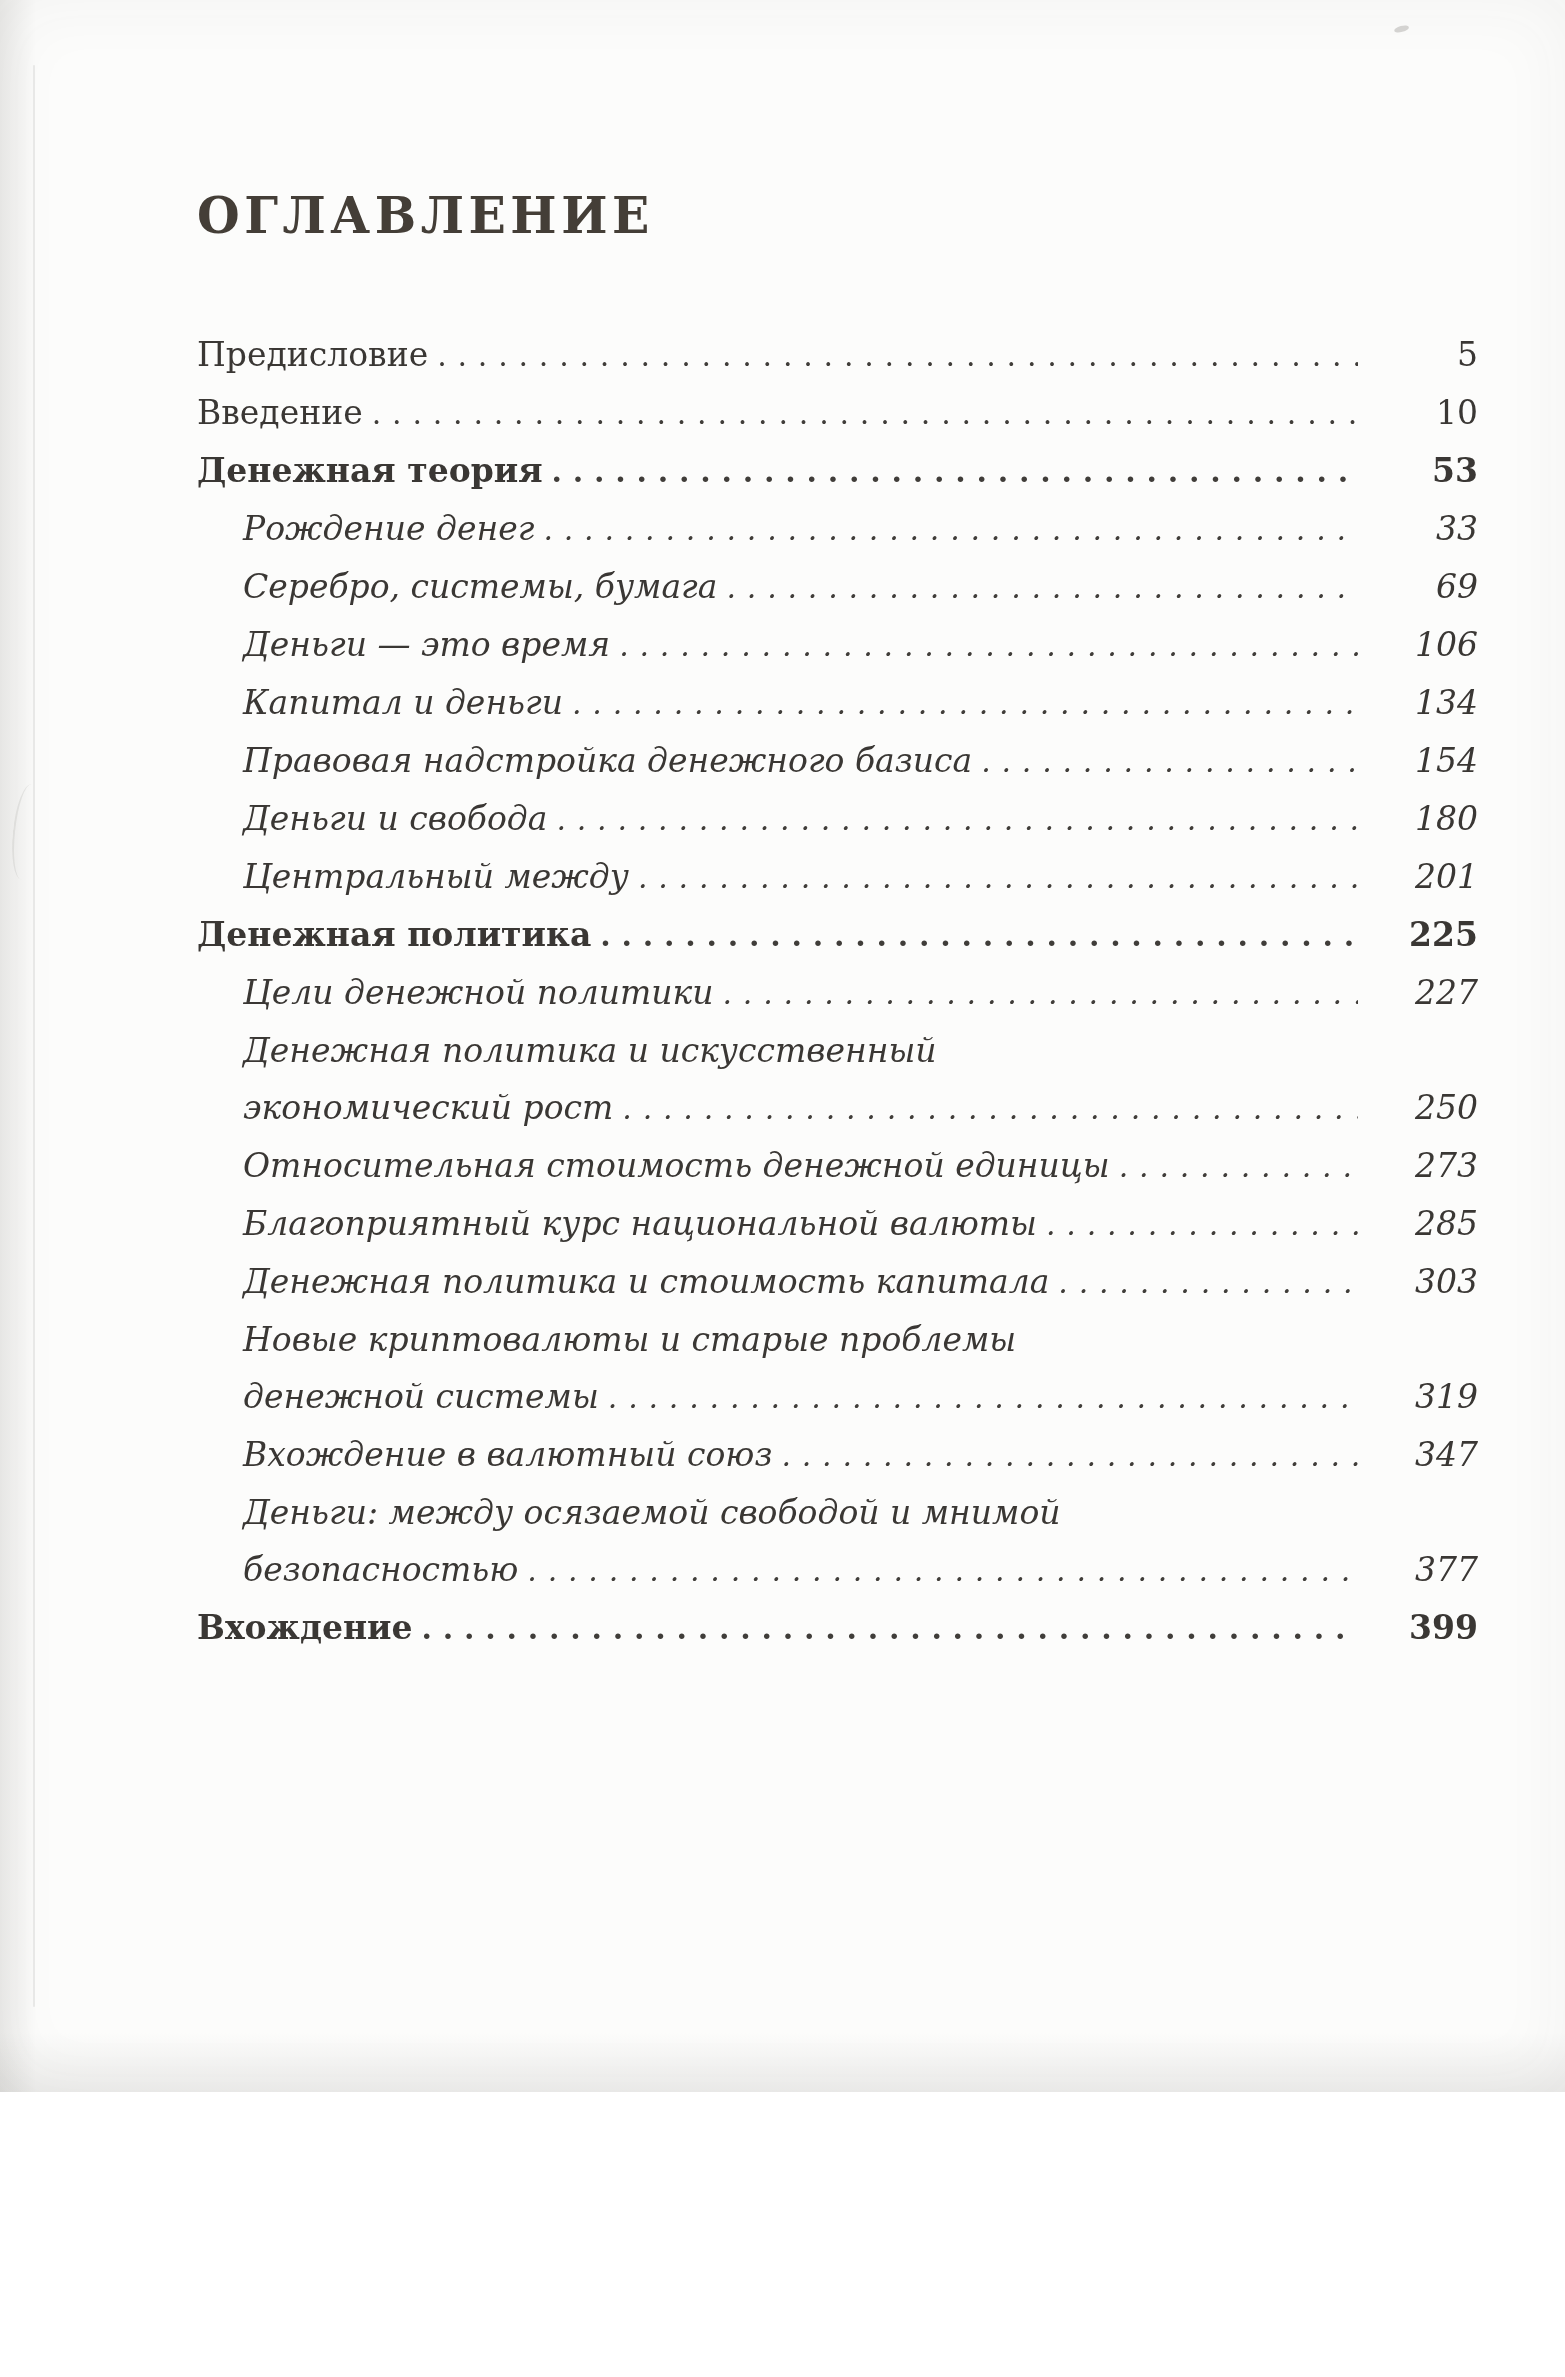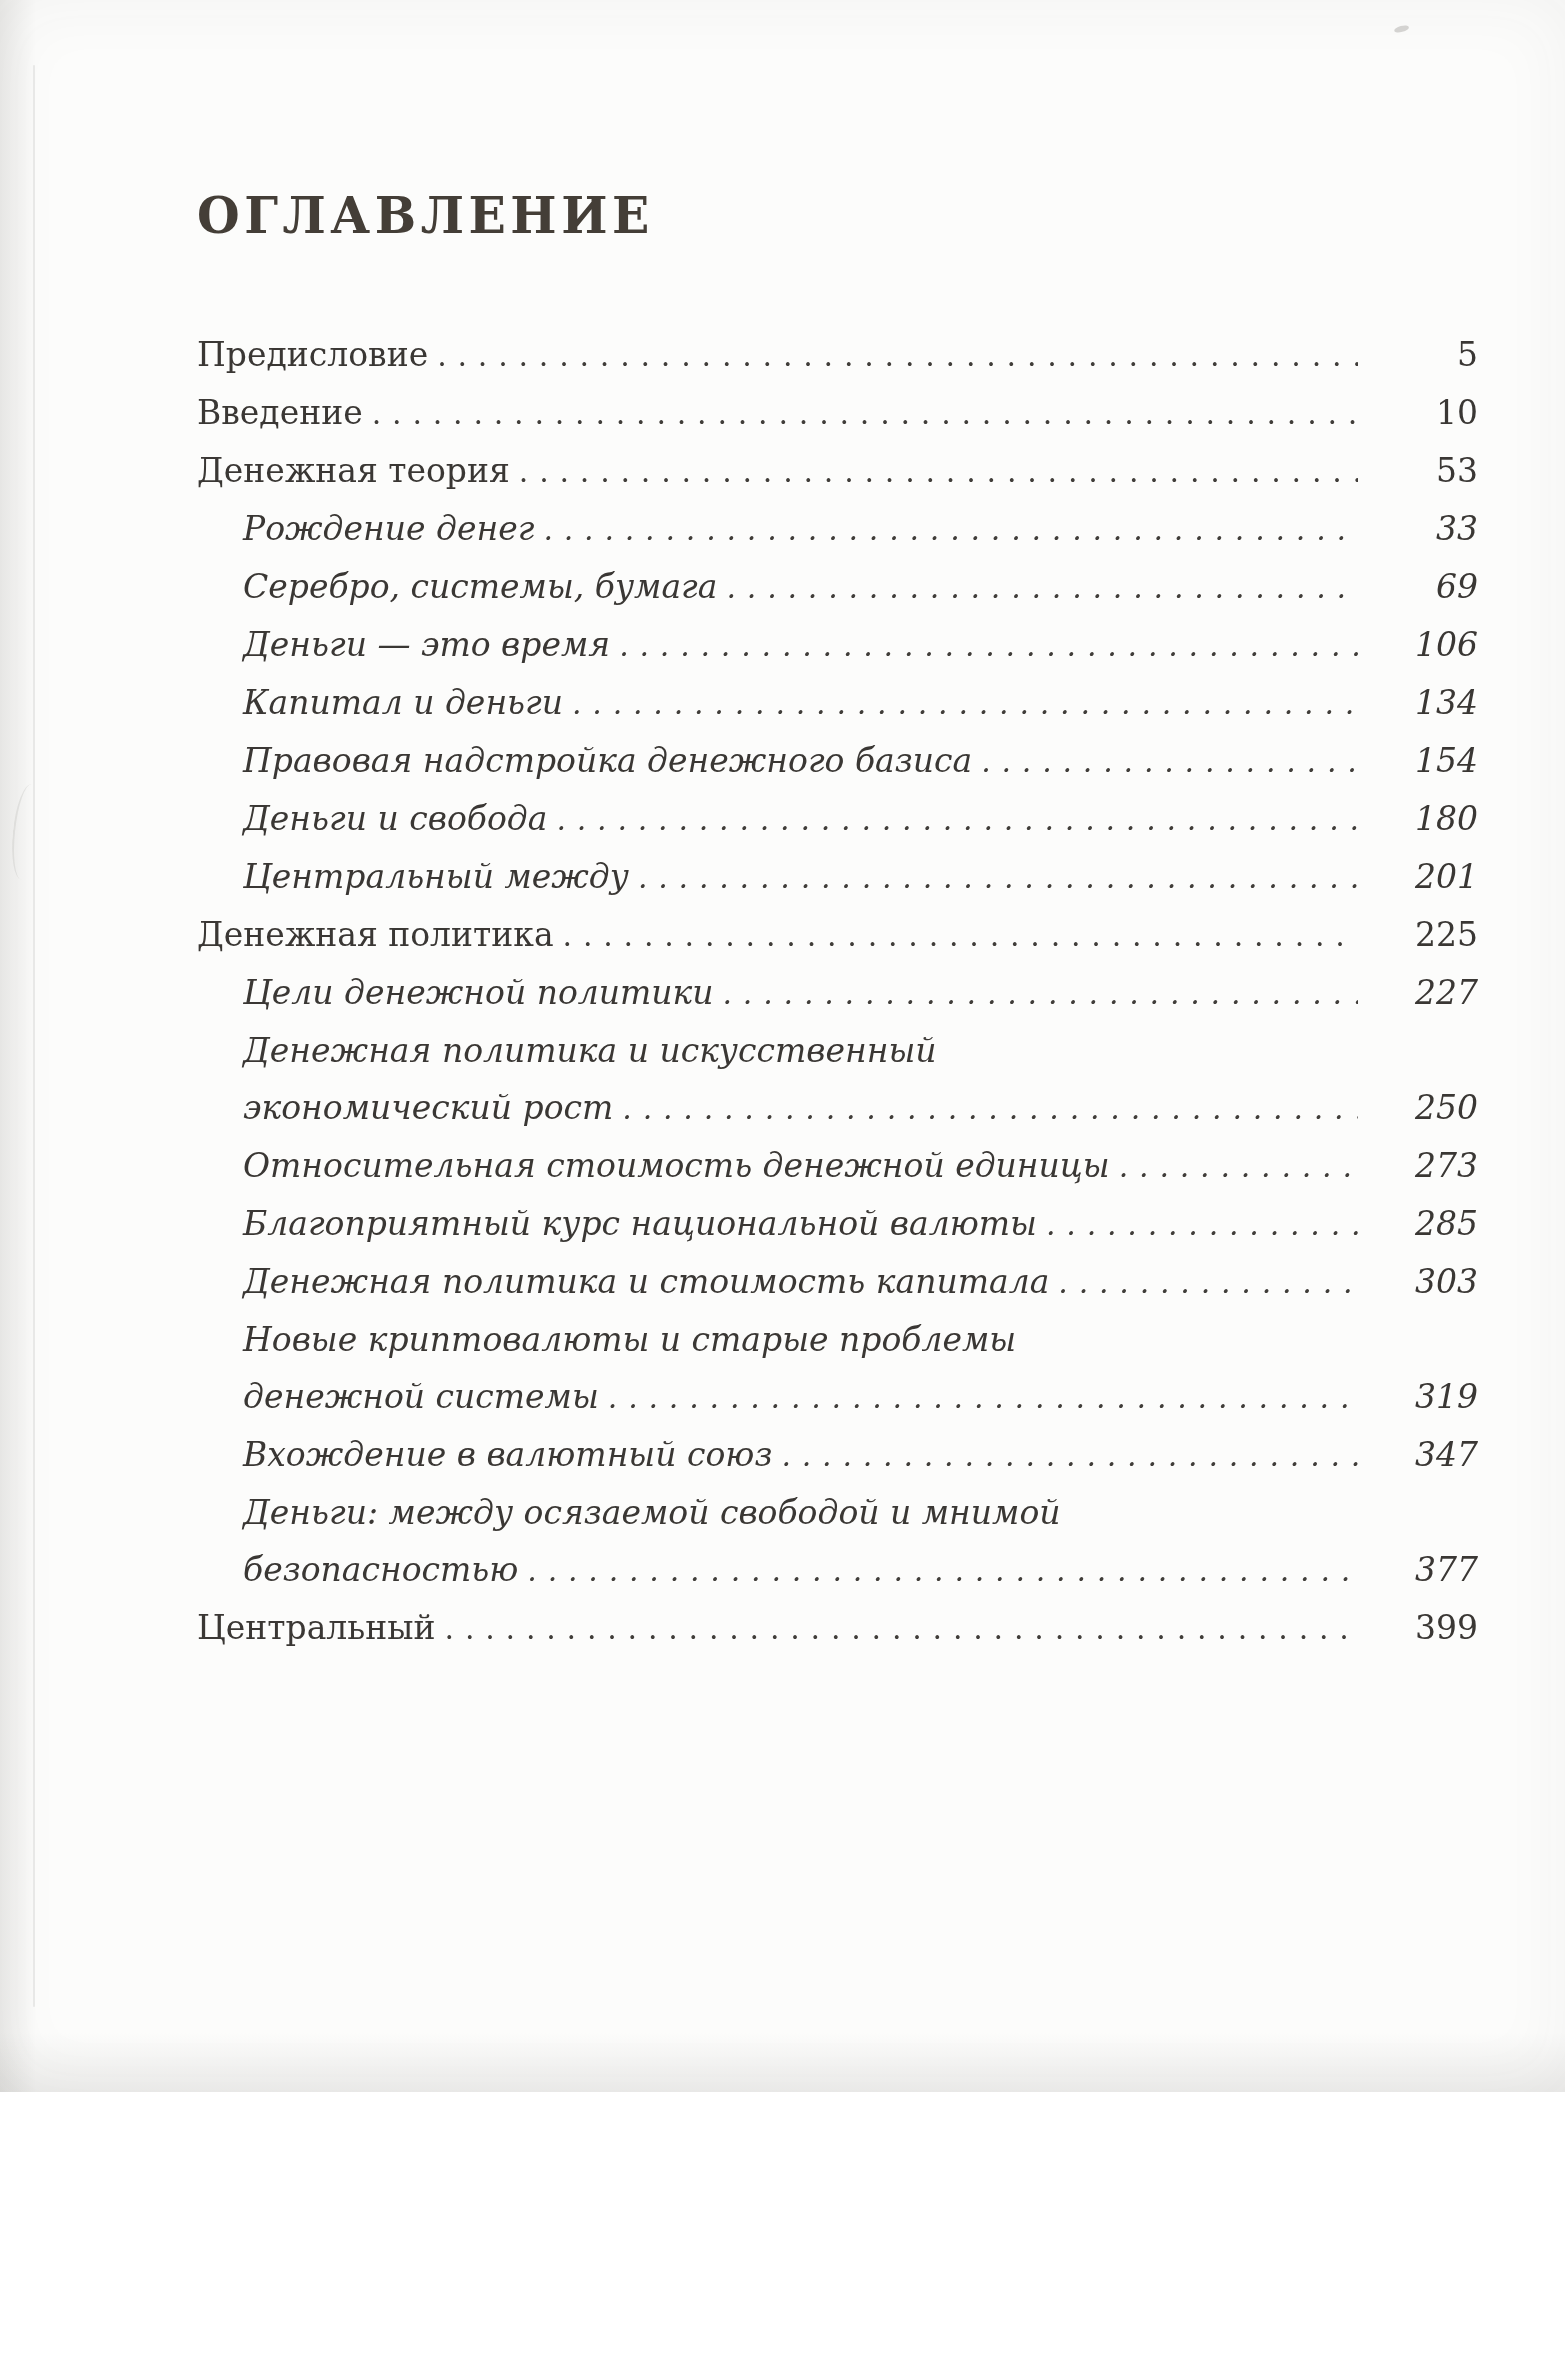--- a/index.html
+++ b/index.html
@@ -59,21 +59,21 @@
   .toc-list { width: 100%; }
   .row {
     display: flex;
     align-items: baseline;
     font-size: 33px;
     line-height: 57px;
     color: var(--ink, #3a3734);
     justify-content: space-between;
   }
   .row.sub { padding-left: 46px; font-style: italic; }
-  .row.bold { font-weight: normal; }
+  .row.bold { font-weight: bold; }
   .label { flex: 0 1 auto; white-space: nowrap; }
   .leader {
     flex: 1 1 auto;
     overflow: hidden;
     white-space: nowrap;
     margin-left: 9px;
     letter-spacing: 0.36em;
     font-size: 30px;
     color: #403d39;
   }
@@ -198,20 +198,20 @@
         </div>
         <div class="row sub">
           <span class="label">Деньги: между осязаемой свободой и мнимой</span>
         </div>
         <div class="row sub">
           <span class="label">безопасностью</span>
           <span class="leader"></span>
           <span class="page-num">377</span>
         </div>
         <div class="row bold">
-          <span class="label">Центральный</span>
+          <span class="label">Вхождение</span>
           <span class="leader"></span>
           <span class="page-num">399</span>
         </div>
       </div>
   </div>
 </div>
 
 
 </body></html>

